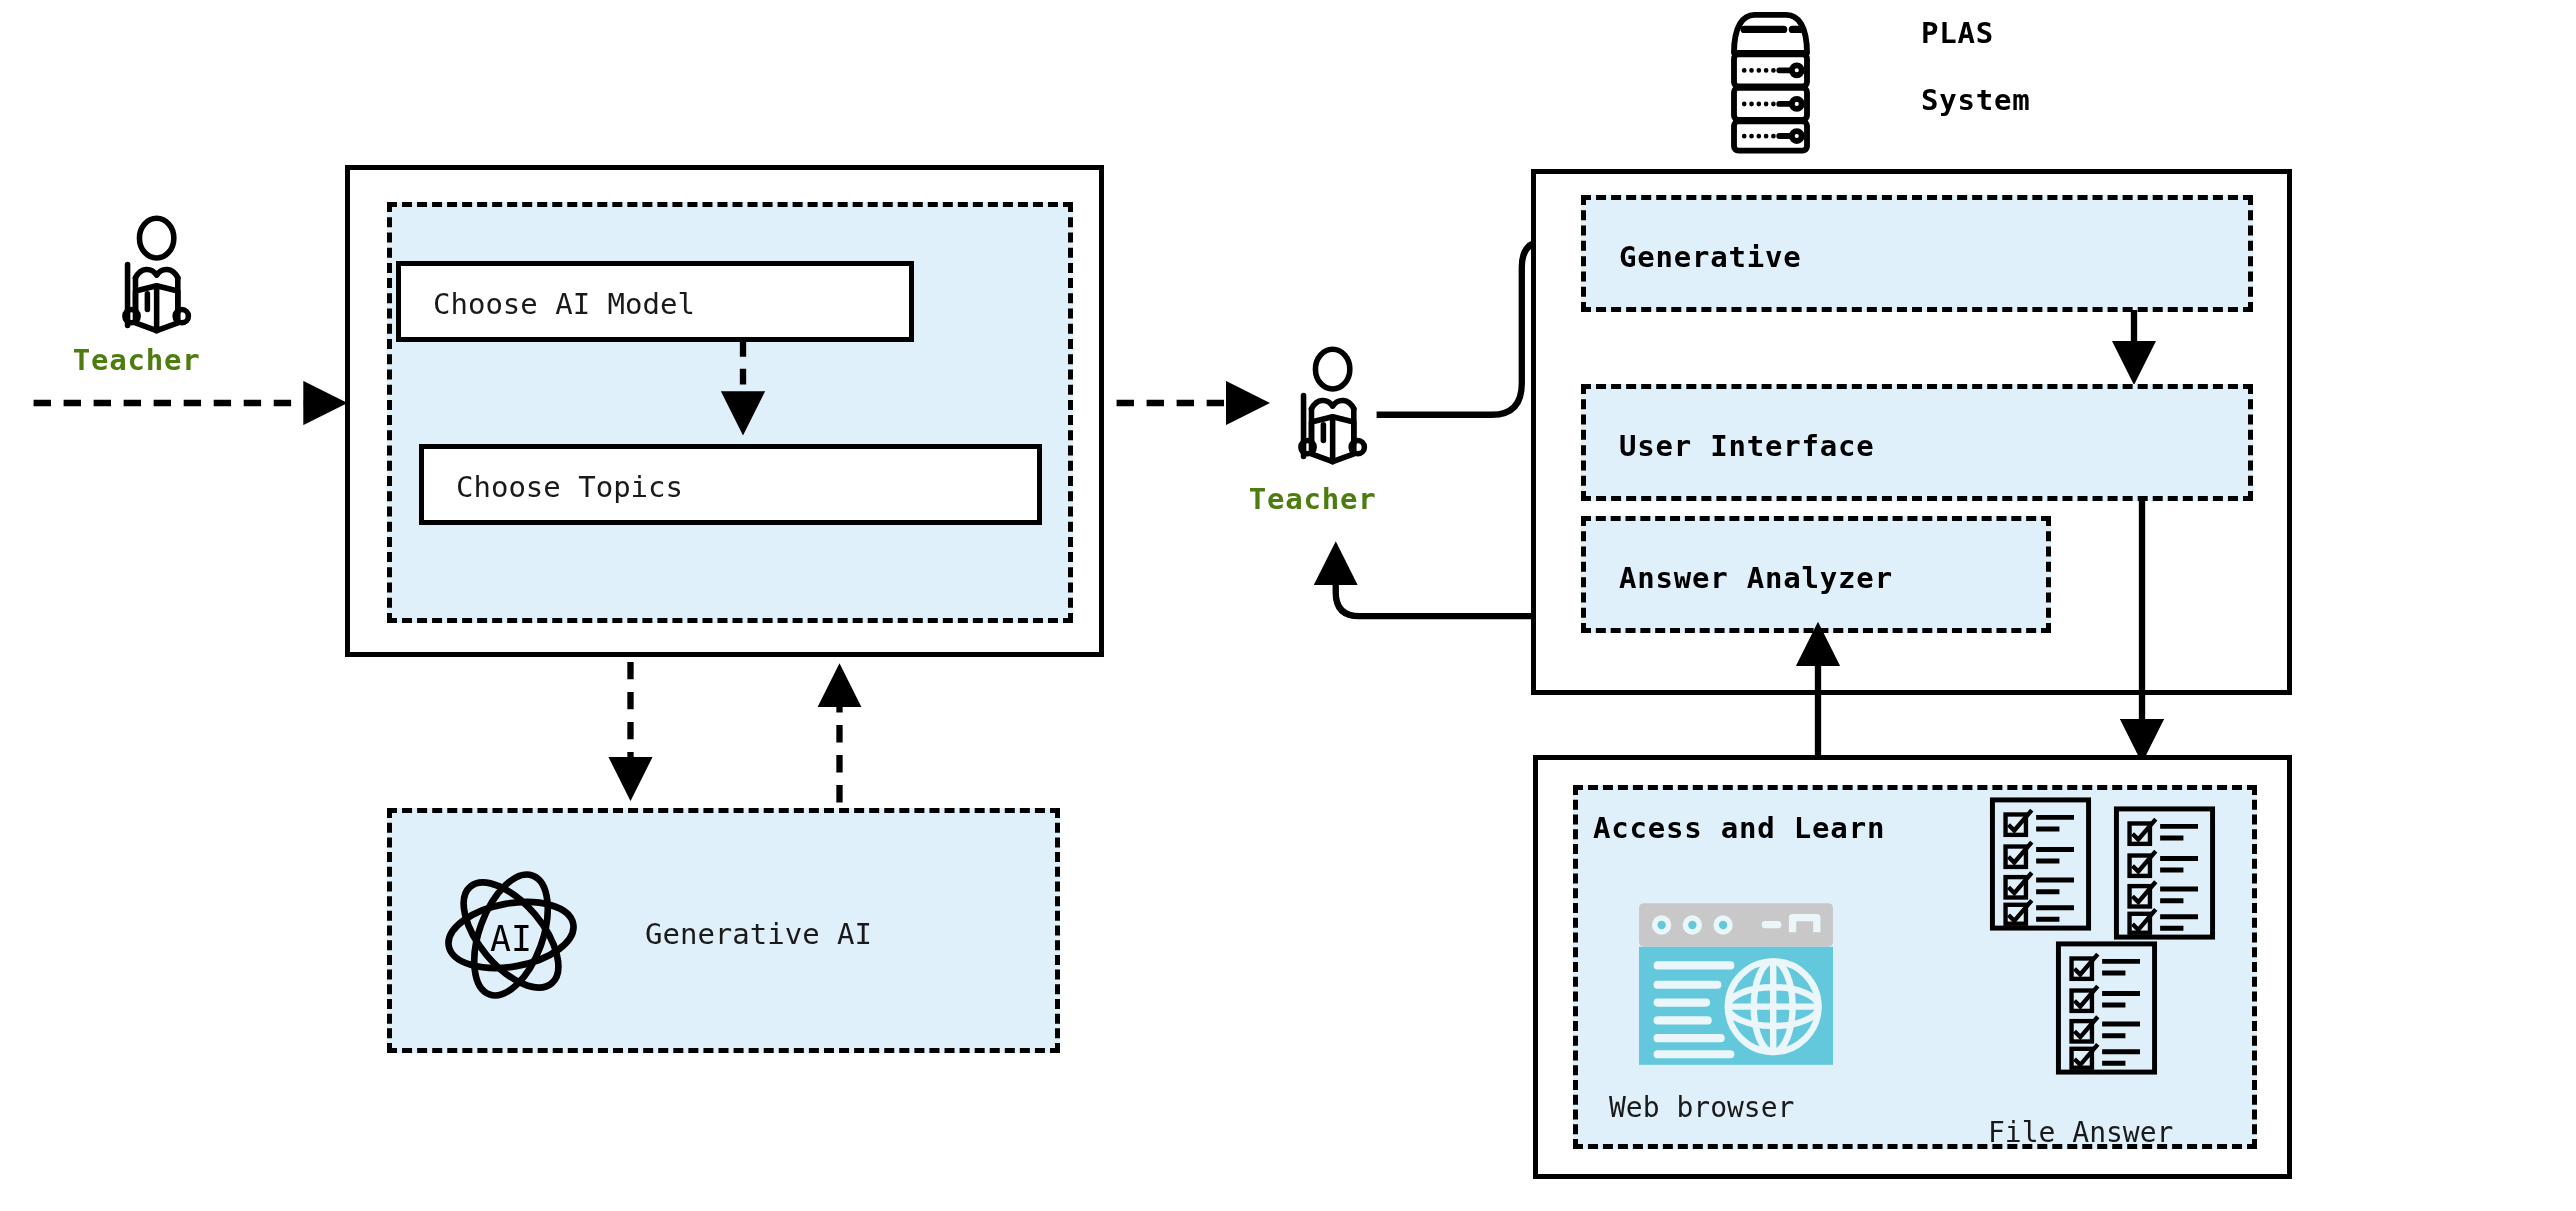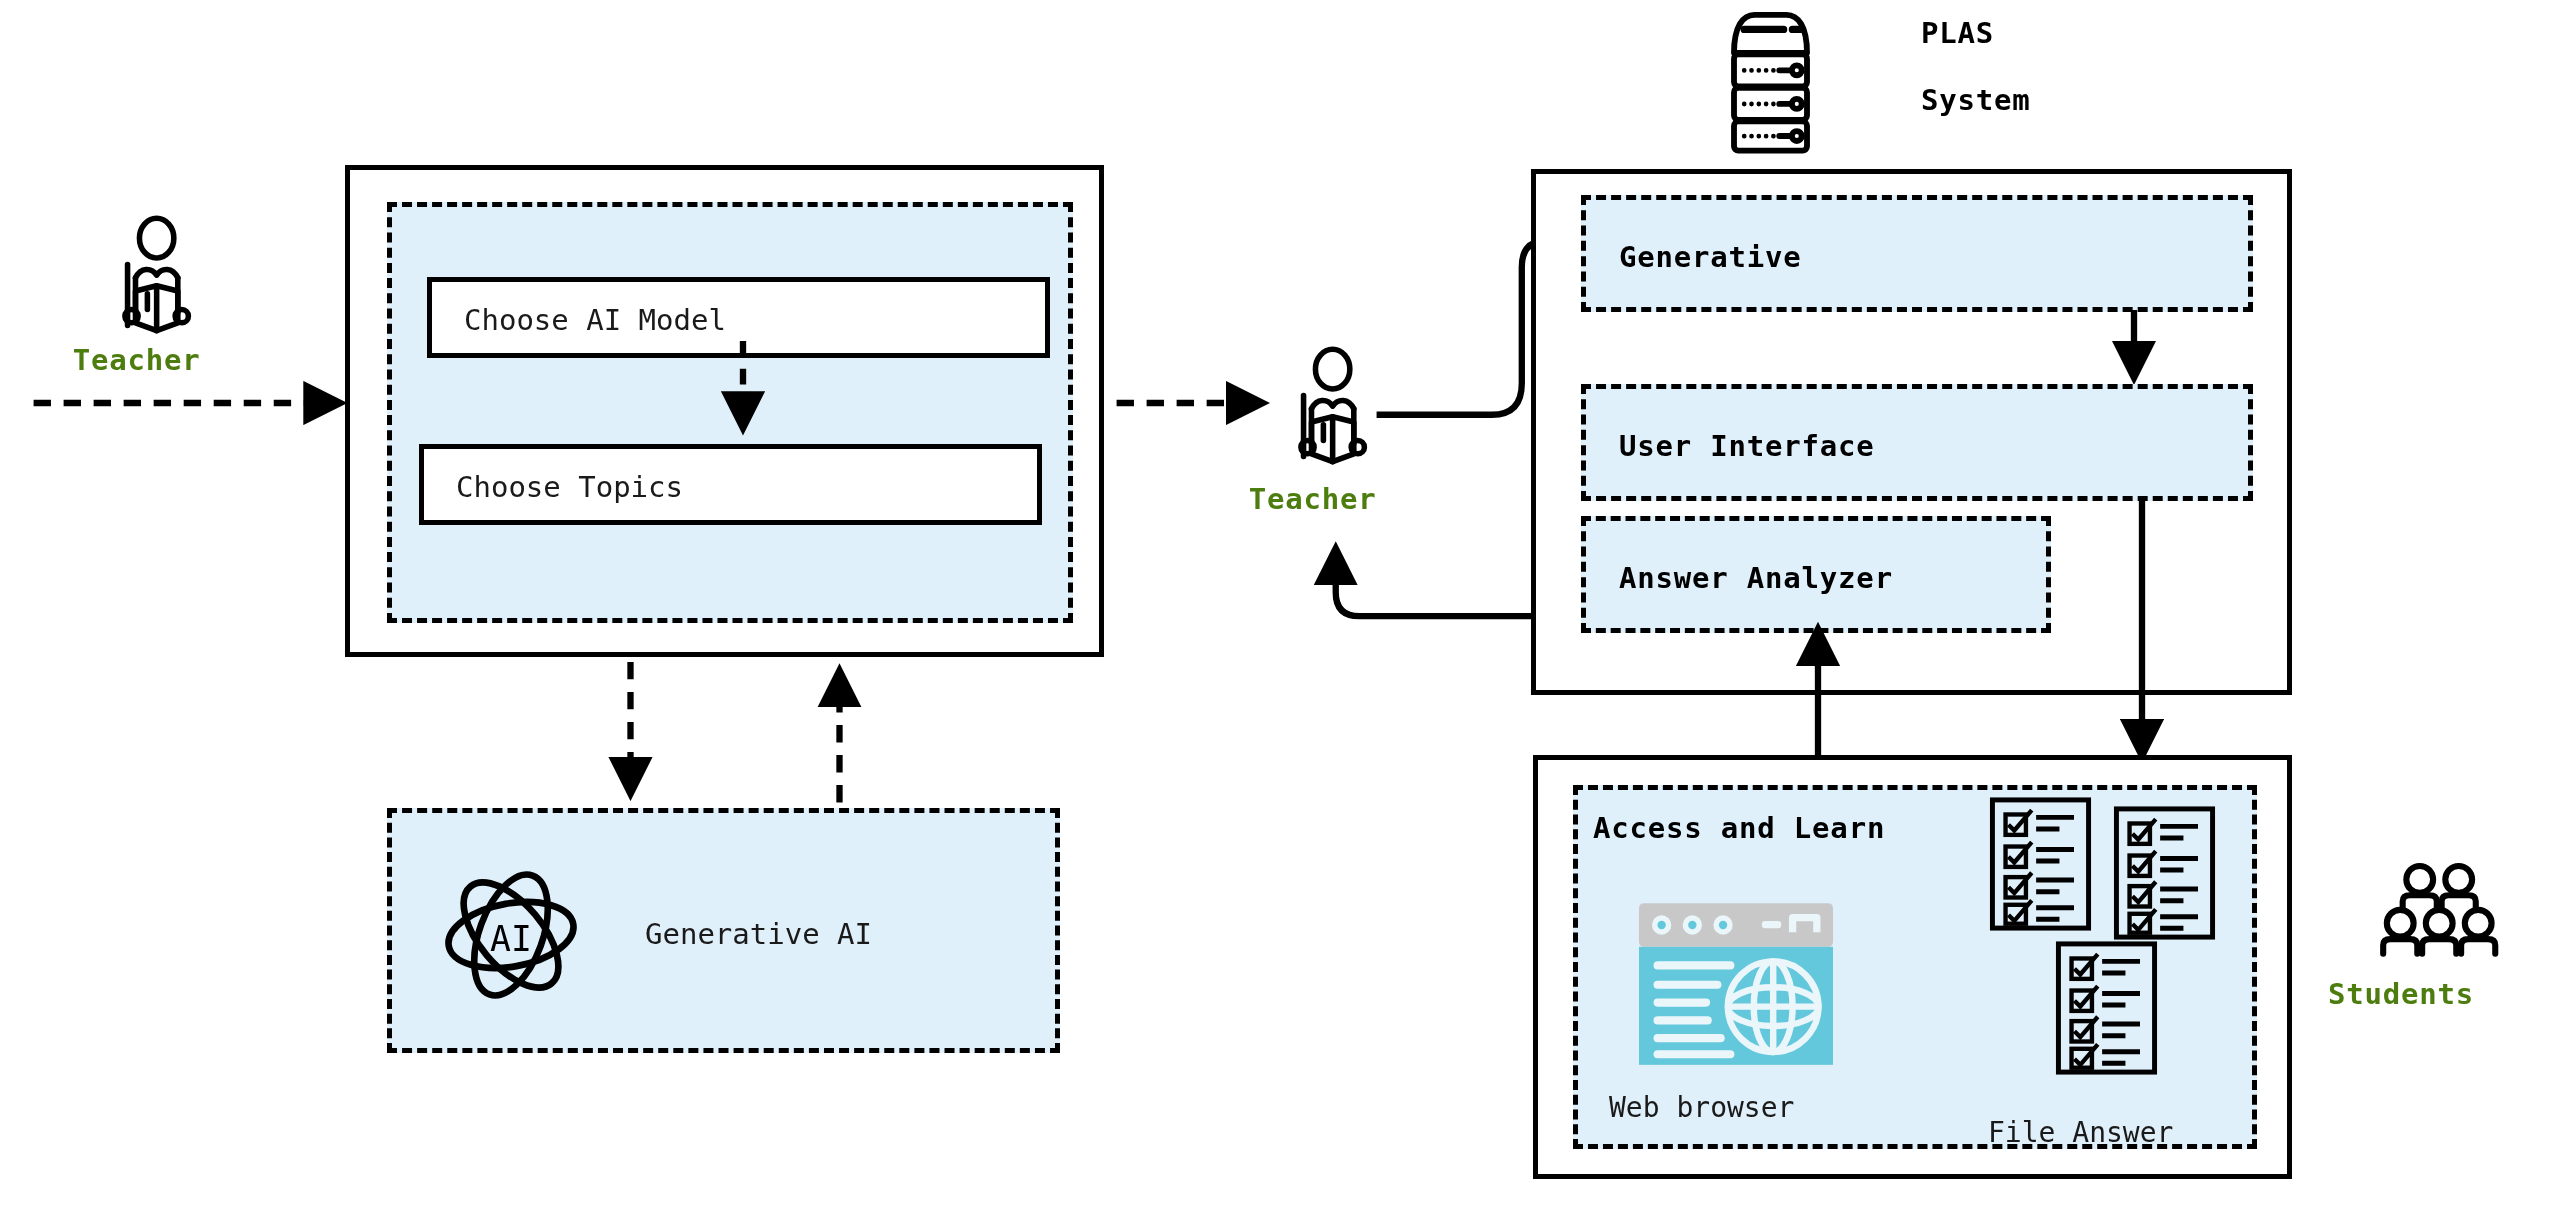--- a/index.html
+++ b/index.html
@@ -108,21 +108,21 @@
       </marker>
     </defs>
     <line x1="2" y1="20" x2="385" y2="20" stroke="#000" stroke-width="8" stroke-dasharray="22,16" marker-end="url(#ahR)"></line>
   </svg>
 
 
   <div class="solid-panel abs" style="left:345px; top:165px; width:759px; height:492px;"></div>
 
   <div class="dashed-box abs" style="left:387px; top:202px; width:686px; height:421px;"></div>
 
-  <div class="white-box abs" style="left:427px; top:261px; width:623px; height:81px;margin-top:16px;">
+  <div class="white-box abs" style="left:396px; top:261px; width:518px; height:81px;">
     <div class="box-label-reg abs" style="left:32px; top:21.3px;">Choose AI Model</div>
   </div>
 
   <svg class="abs" style="left:727px; top:341px;" width="32" height="95" viewBox="0 0 40 120">
     <defs>
       <marker id="ahD1" markerWidth="7" markerHeight="7" refX="5.2" refY="3.5" orient="auto">
         <path d="M0,0 L7,3.5 L0,7 z" fill="#000"></path>
       </marker>
     </defs>
     <line x1="20" y1="0" x2="20" y2="105" stroke="#000" stroke-width="8" stroke-dasharray="20,15" marker-end="url(#ahD1)"></line>
@@ -359,32 +359,15 @@
         <path d="M13 62 L17 66 L29 52"></path>
       <path d="M32 57 L58 57 M32 65 L48 65" stroke-width="3.4"></path>
       <rect x="11" y="74" width="14" height="13"></rect>
         <path d="M13 81 L17 85 L29 71"></path>
       <path d="M32 76 L58 76 M32 84 L48 84" stroke-width="3.4"></path>
     </g>
   </svg>
 
   <div class="caption abs" style="left:1988px; top:1116px;">File Answer</div>
 
-  <div class="abs" style="left:2328px; top:862px; width:237px; height:182px;">
-    <svg class="abs" style="left:43px; top:0px;" width="134" height="103" viewBox="0 0 110 84">
-      <g fill="none" stroke="#000" stroke-width="5" stroke-linecap="round" stroke-linejoin="round">
-        <circle cx="40" cy="14" r="11"></circle>
-        <path d="M26 38 L26 32 Q26 27 32 27 L48 27 Q54 27 54 32 L54 38"></path>
-        <circle cx="72" cy="14" r="11"></circle>
-        <path d="M58 38 L58 32 Q58 27 64 27 L80 27 Q86 27 86 32 L86 38"></path>
-        <circle cx="24" cy="50" r="11"></circle>
-        <path d="M10 75 L10 68 Q10 63 16 63 L32 63 Q38 63 38 68 L38 75"></path>
-        <circle cx="56" cy="50" r="11"></circle>
-        <path d="M42 75 L42 68 Q42 63 48 63 L64 63 Q70 63 70 68 L70 75"></path>
-        <circle cx="88" cy="50" r="11"></circle>
-        <path d="M74 75 L74 68 Q74 63 80 63 L96 63 Q102 63 102 68 L102 75"></path>
-      </g>
-    </svg>
-    <div class="actor-label abs" style="left:0px; top:115px; width:229px;">Students</div>
-  </div>
 
 </div>
 
 
 </body></html>

